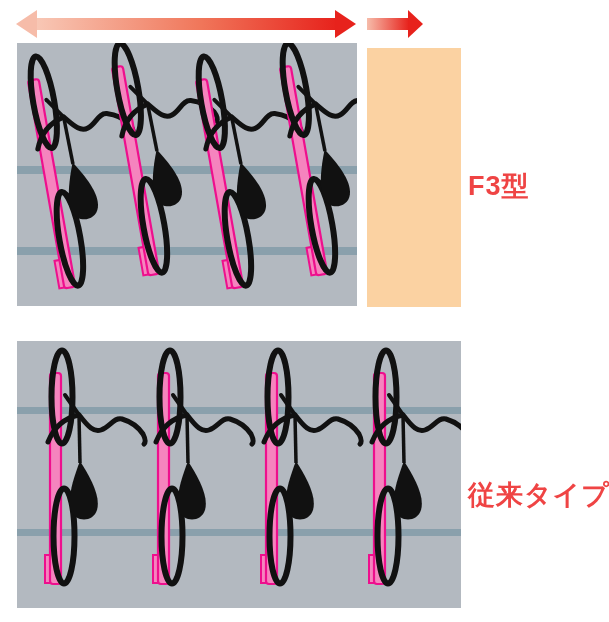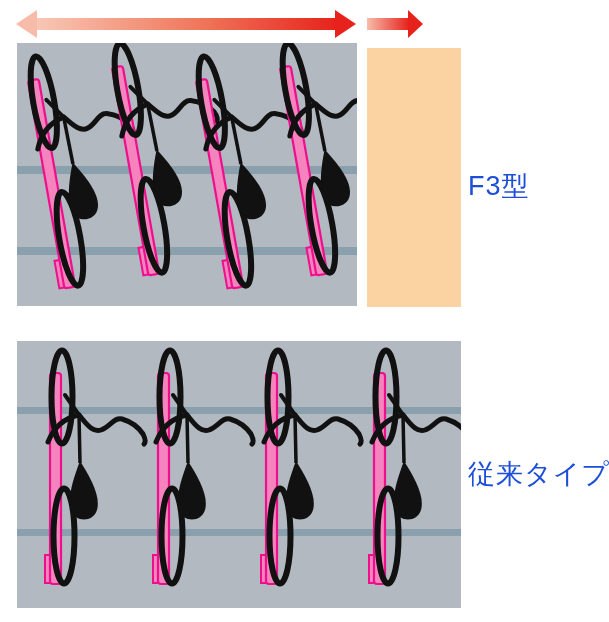--- a/index.html
+++ b/index.html
@@ -21,27 +21,28 @@
     position:absolute;left:0;right:0;height:8px;
     background:#8aa0ac;
   }
   .saved-space{
     position:absolute;
     left:367px;top:48px;width:94px;height:259px;
     background:#fbd2a2;
   }
   .jp-label{
     position:absolute;
-    color:#1d4ed8;
+    color:#ef4444;
     font-size:27px;
     letter-spacing:1px;
     white-space:nowrap;
+    font-weight:bold;
   }
   .jp-label.f3{left:468px;top:168px;}
-  .jp-label.conv{left:468px;top:456px;text-align:right;}
+  .jp-label.conv{left:468px;top:477px;text-align:right;}
   svg.bike{position:absolute;width:140px;height:240px;overflow:visible;}
   svg.bike.tilted{transform:rotate(-10deg);transform-origin:44px 135px;}
   .arrow-svg{position:absolute;overflow:visible;}
 </style>
 </head>
 <body>
 
 <div class="stage">
 
   <svg width="0" height="0" style="position:absolute" aria-hidden="true">

